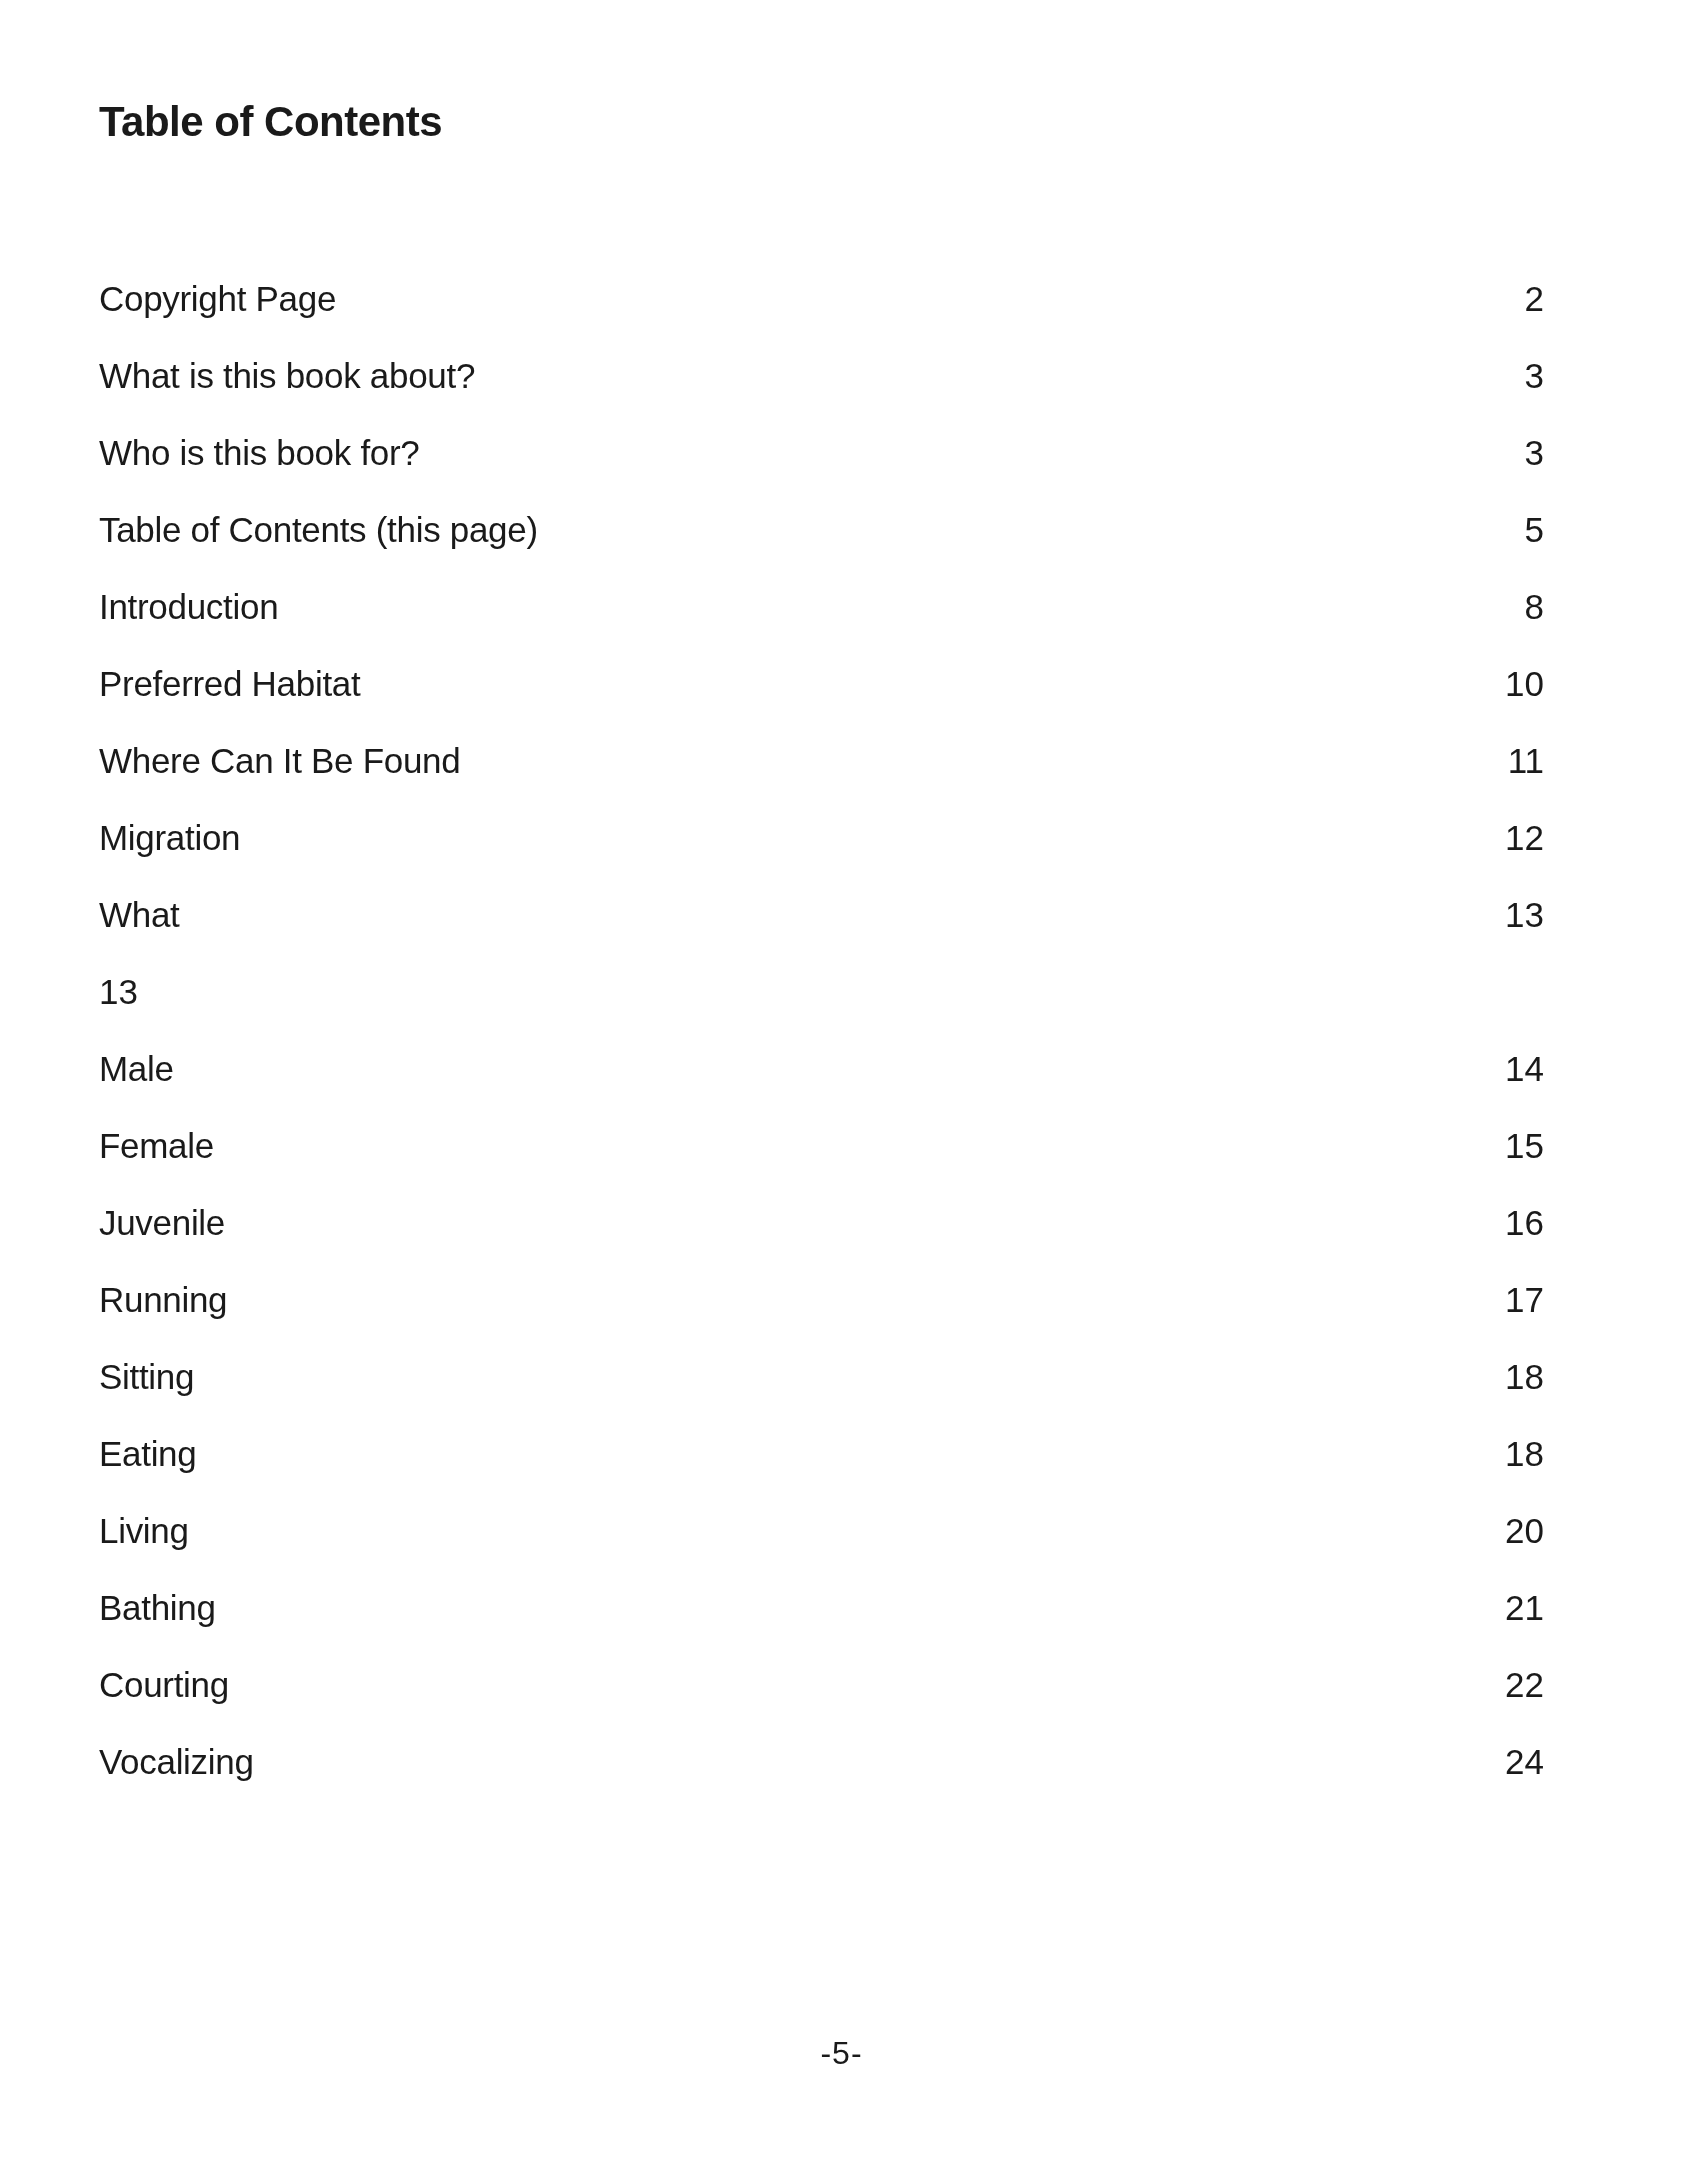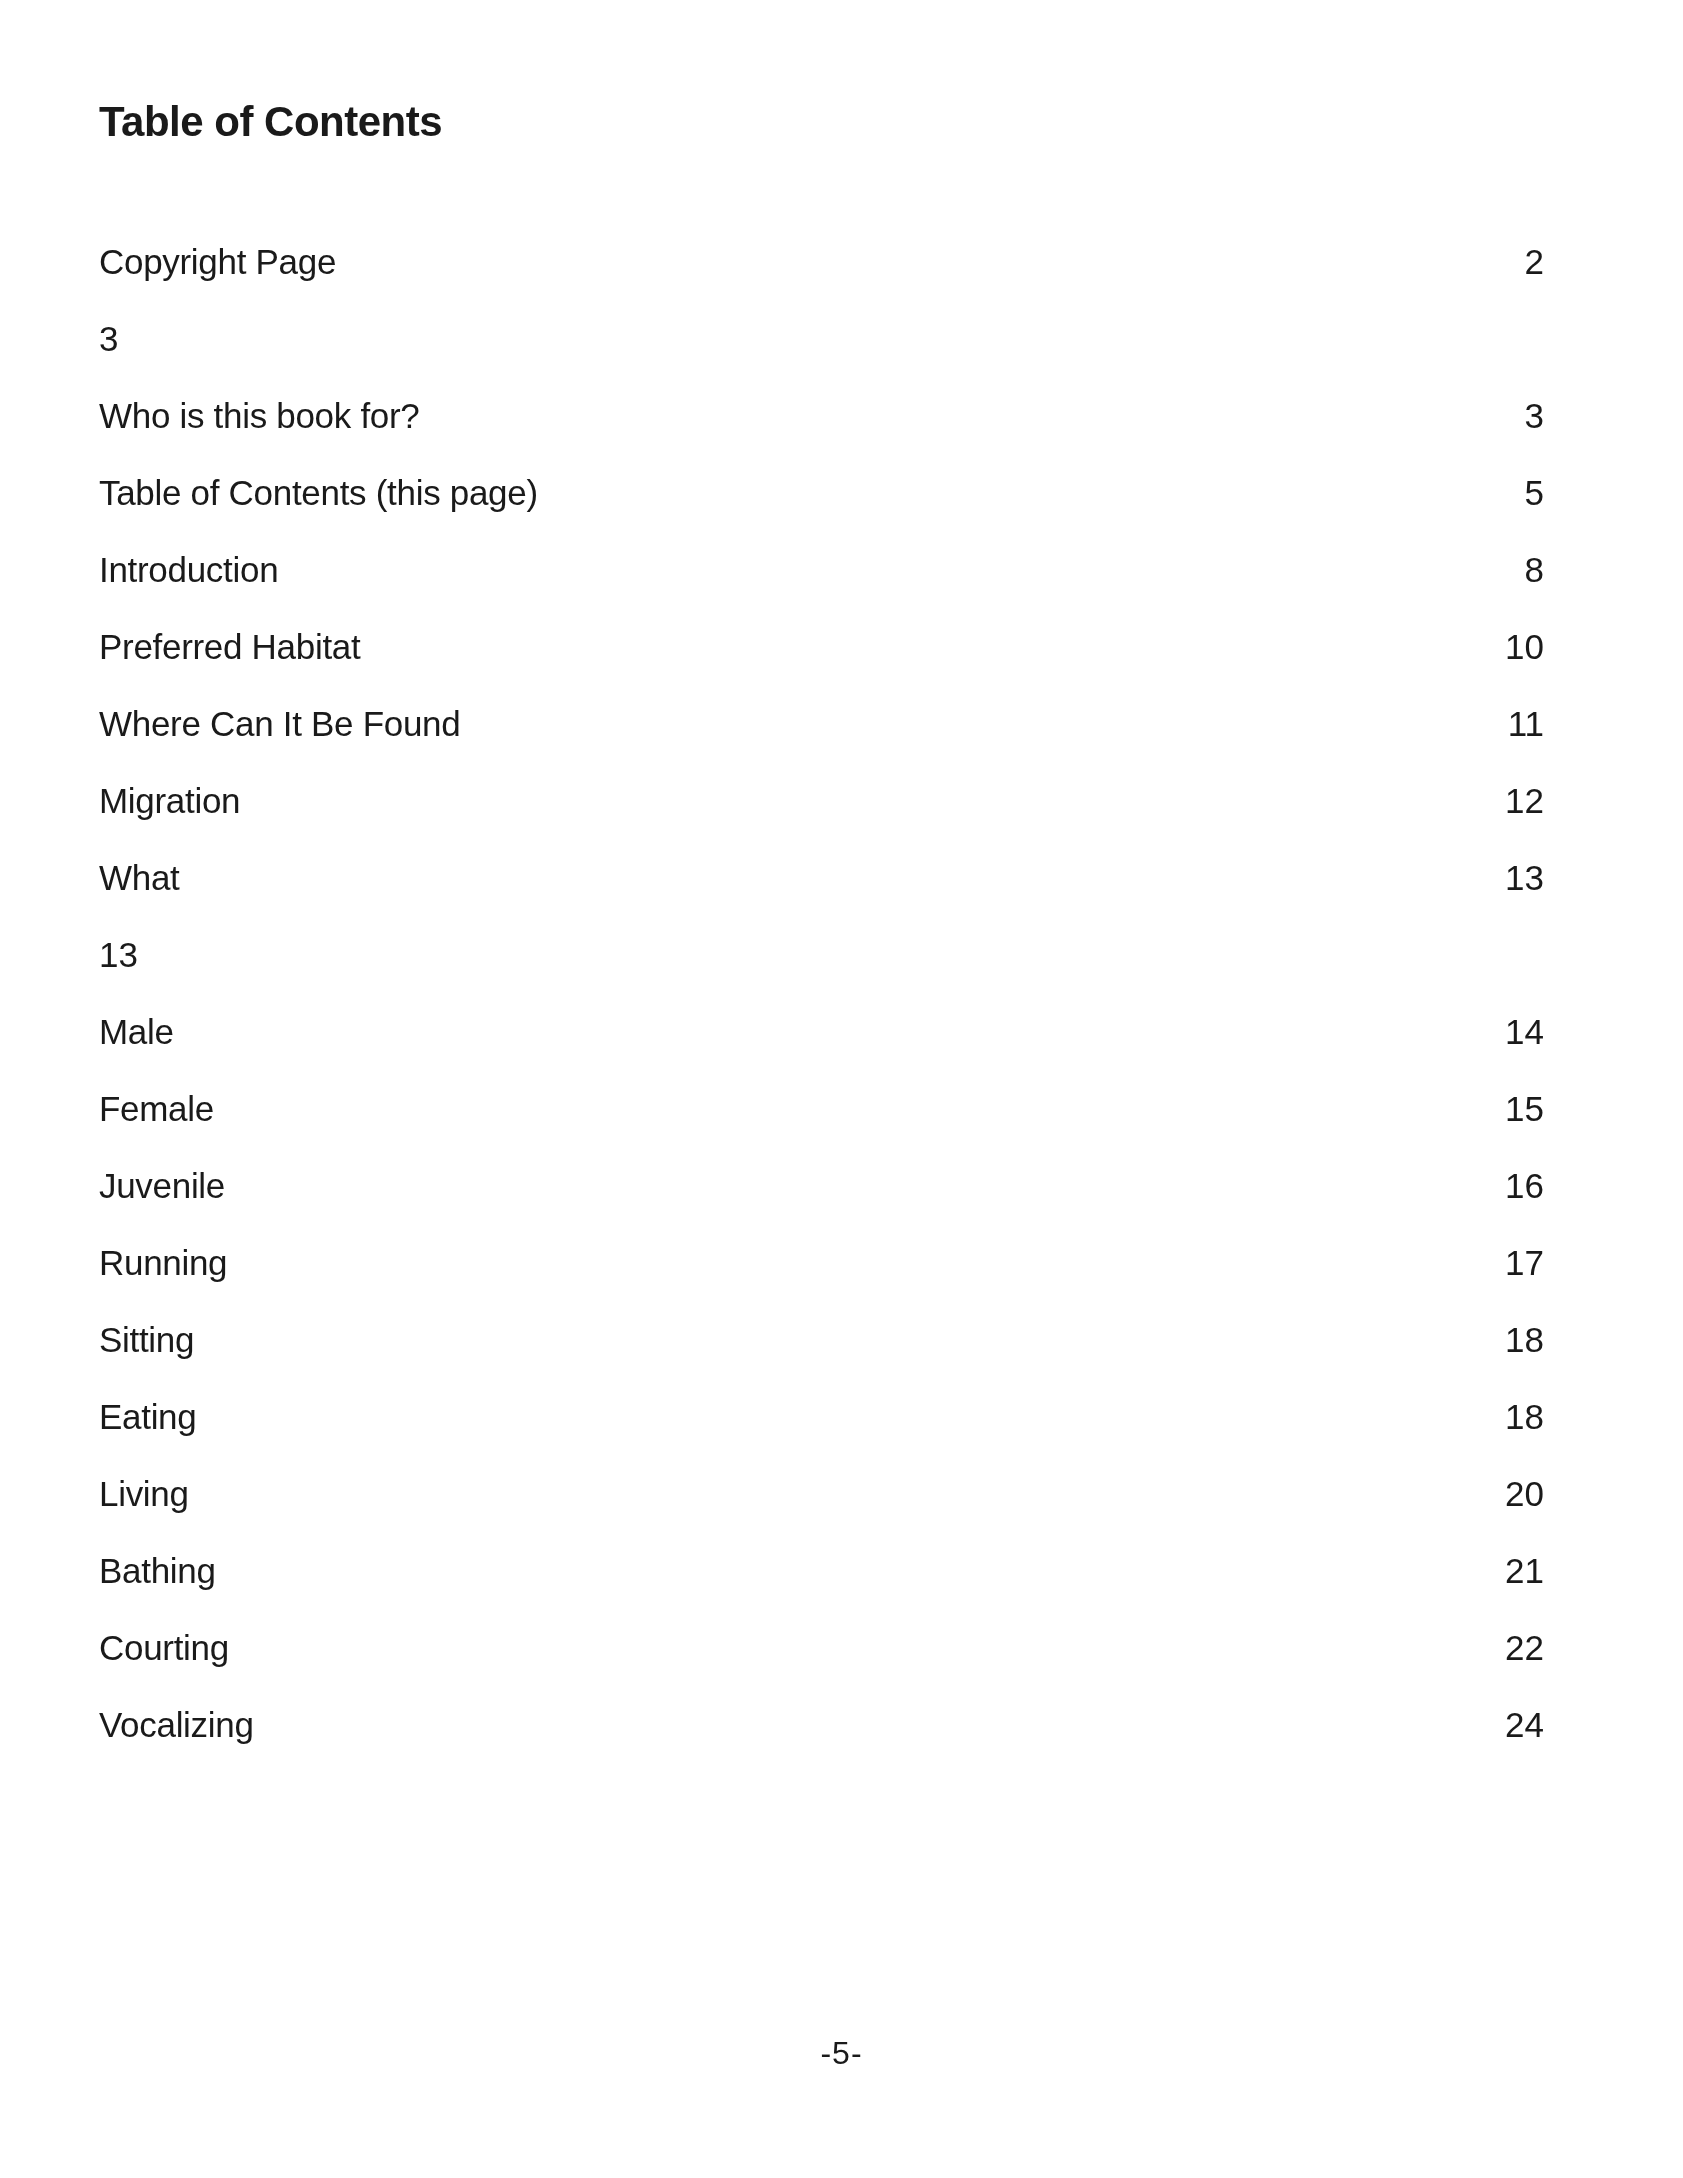--- a/index.html
+++ b/index.html
@@ -25,21 +25,21 @@
     letter-spacing: -0.5px;
     color: var(--text-color, #1a1a1a);
   }
   .toc-list {
     margin: 98px 139px 0 99px; 
   }
   .toc-row {
     height: 77px;
     display: flex;
     justify-content: space-between;
-    align-items: flex-start;
+    align-items: flex-end;
   }
   .toc-label {
     font-size: 35px;
     letter-spacing: -0.3px;
     white-space: nowrap;
   }
   .toc-page {
     font-size: 35px;
     text-align: right;
     white-space: nowrap;
@@ -61,20 +61,21 @@
 
   <h1 class="doc-title">Table of Contents</h1>
 
   <div class="toc-list" id="toc-list">
   <div class="toc-row">
     <span class="toc-label">Copyright Page</span>
     <span class="toc-page">2</span>
   </div>
 
   <div class="toc-row">
+    <span class="toc-label">What is this book about?</span>
     <span class="toc-page">3</span>
   </div>
 
   <div class="toc-row">
     <span class="toc-label">Who is this book for?</span>
     <span class="toc-page">3</span>
   </div>
 
   <div class="toc-row">
     <span class="toc-label">Table of Contents (this page)</span>

